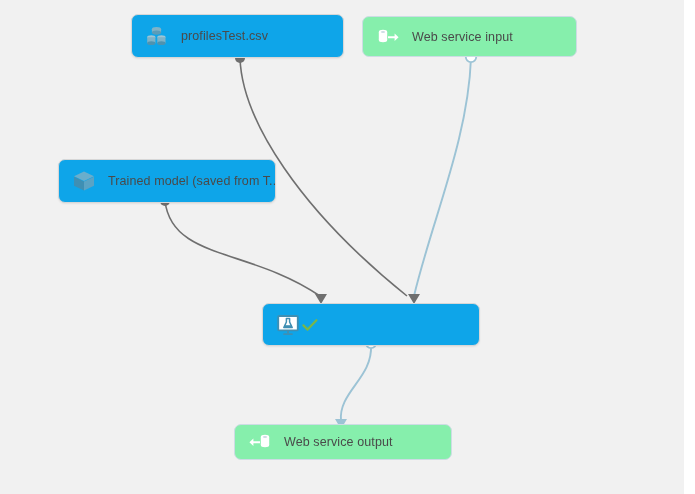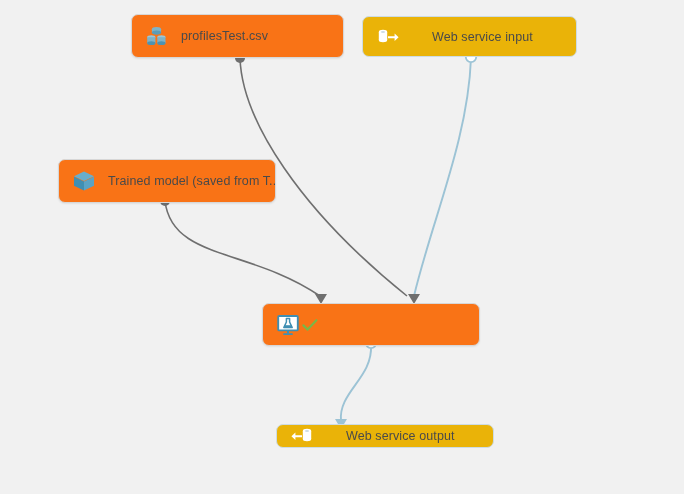--- a/index.html
+++ b/index.html
@@ -34,28 +34,27 @@
     pointer-events: none;
   }
   .node {
     position: absolute;
     box-sizing: border-box;
     display: flex;
     align-items: center;
     border-radius: 7px;
   }
   .node-module {
-    background: #f97316;
+    background: #0ea5e9;
     border: 1px solid #d7d7d7;
     box-shadow: 0 1px 2px rgba(0,0,0,0.07);
   }
   .node-service {
-    background: #eab308;
+    background: #86efac;
     border: 1px solid #cddce4;
-    gap: 20px;
   }
   .node-icon {
     flex: 0 0 auto;
     width: 26px;
     height: 26px;
     margin-left: 12px;
     display: flex;
     align-items: center;
     justify-content: center;
   }
@@ -71,21 +70,21 @@
   .node-status {
     flex: 0 0 auto;
     margin-right: 16px;
     display: flex;
     align-items: center;
   }
   #node-profiles   { left: 131px; top: 14px;  width: 213px; height: 44px; }
   #node-wsinput    { left: 362px; top: 16px;  width: 215px; height: 41px; }
   #node-trained    { left: 58px;  top: 159px; width: 218px; height: 44px; }
   #node-score      { left: 262px; top: 303px; width: 218px; height: 43px; }
-  #node-wsoutput   { left: 234px; top: 424px; width: 218px; height: 24px; margin-left: 42px; }
+  #node-wsoutput   { left: 234px; top: 424px; width: 218px; height: 36px; }
 </style>
 </head>
 <body>
 
 <div id="canvas">
 
   <svg id="edge-layer" viewBox="0 0 695 494" xmlns="http://www.w3.org/2000/svg">
 
     <path d="M 240 58 C 242 120, 300 210, 407 296" fill="none" stroke="#6f6f6f" stroke-width="1.6"></path>
 

